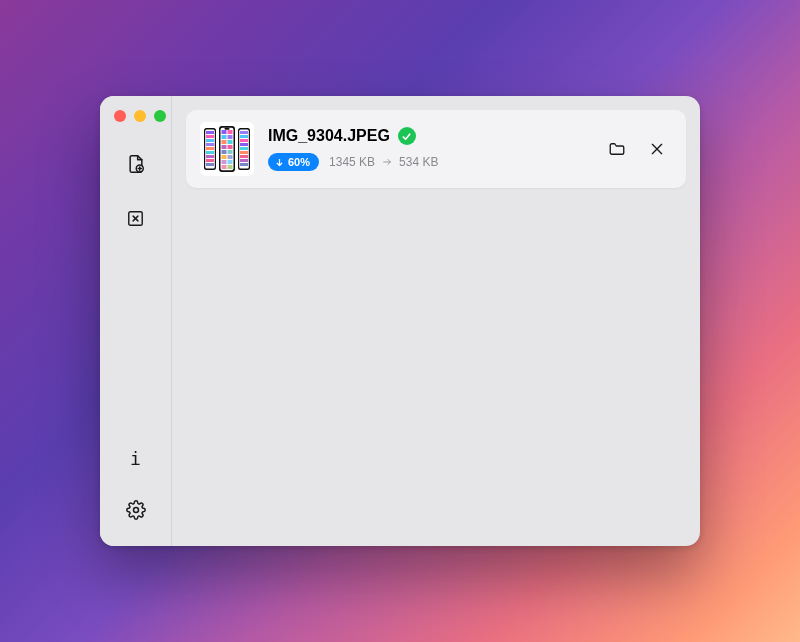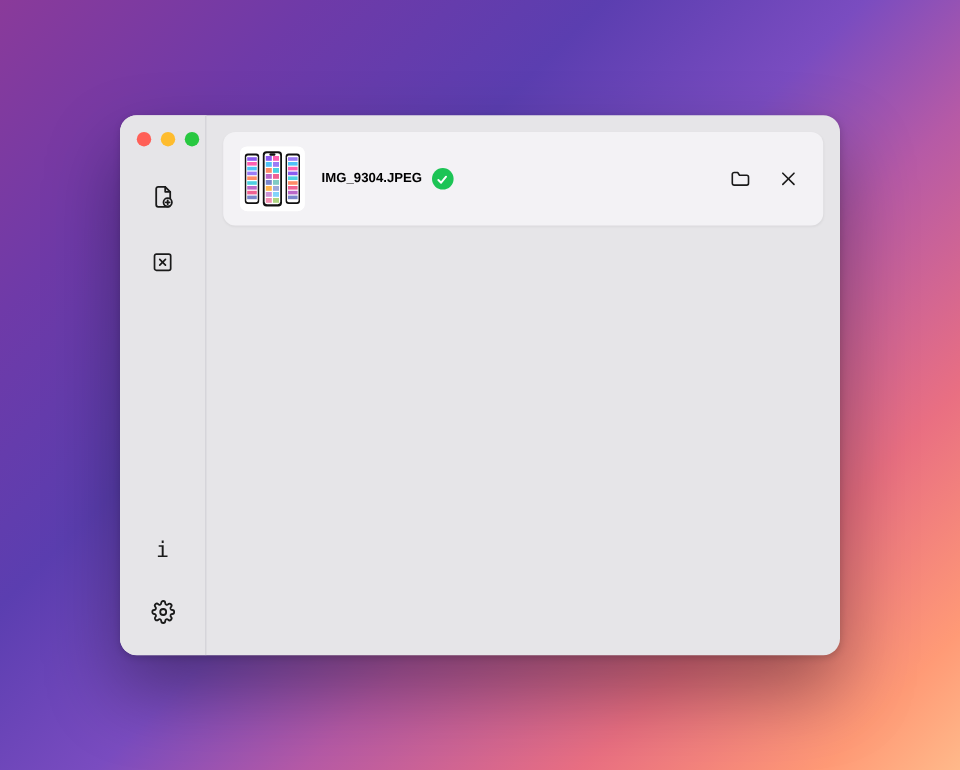--- a/index.html
+++ b/index.html
@@ -82,21 +82,21 @@
     width: 54px; height: 54px;
     border-radius:6px;
     background: #fff;
     display:flex; align-items:center; justify-content:center;
     overflow:hidden;
     flex-shrink:0;
   }
 
   .file-info { flex:1; min-width:0; }
   .file-title-row { display:flex; align-items:center; gap:8px; }
-  .file-name { font-weight:700; font-size:11px; color:#000; }
+  .file-name { font-weight:700; font-size:16px; color:#000; }
   .check-badge {
     width:18px; height:18px; border-radius:50%;
     background:#1cc455;
     display:flex; align-items:center; justify-content:center;
     color:#fff;
   }
   .file-meta-row { display:flex; align-items:center; gap:10px; margin-top:8px; }
   .pill {
     background:#0a84ff;
     color:#fff;
@@ -229,20 +229,41 @@
         <div class="file-title-row">
           <span class="file-name">IMG_9304.JPEG</span>
           <span class="check-badge">
             <span>
               <svg width="11" height="11" viewBox="0 0 24 24" fill="none" stroke="white" stroke-width="3.5" stroke-linecap="round" stroke-linejoin="round">
                 <polyline points="5 13 10 18 19 7"></polyline>
               </svg>
             </span>
           </span>
         </div>
+        <div class="file-meta-row">
+          <span class="pill">
+            <span>
+              <svg width="9" height="9" viewBox="0 0 24 24" fill="none" stroke="white" stroke-width="3.2" stroke-linecap="round" stroke-linejoin="round">
+                <line x1="12" y1="4" x2="12" y2="20"></line>
+                <polyline points="6 14 12 20 18 14"></polyline>
+              </svg>
+            </span>
+            <span>60%</span>
+          </span>
+          <span class="sizes">
+            <span>1345 KB</span>
+            <span class="arrow-sep">
+              <svg width="12" height="10" viewBox="0 0 24 24" fill="none" stroke="#8a8a8e" stroke-width="2" stroke-linecap="round" stroke-linejoin="round">
+                <line x1="4" y1="12" x2="20" y2="12"></line>
+                <polyline points="14 6 20 12 14 18"></polyline>
+              </svg>
+            </span>
+            <span>534 KB</span>
+          </span>
+        </div>
       </div>
 
       <div class="card-actions">
         <div class="icon-btn" title="Reveal in Finder">
           <span>
             <svg width="18" height="18" viewBox="0 0 24 24" fill="none" stroke="currentColor" stroke-width="1.8" stroke-linecap="round" stroke-linejoin="round">
               <path d="M3 7a2 2 0 0 1 2-2h4l2 3h8a2 2 0 0 1 2 2v7a2 2 0 0 1-2 2H5a2 2 0 0 1-2-2V7z"></path>
             </svg>
           </span>
         </div>

